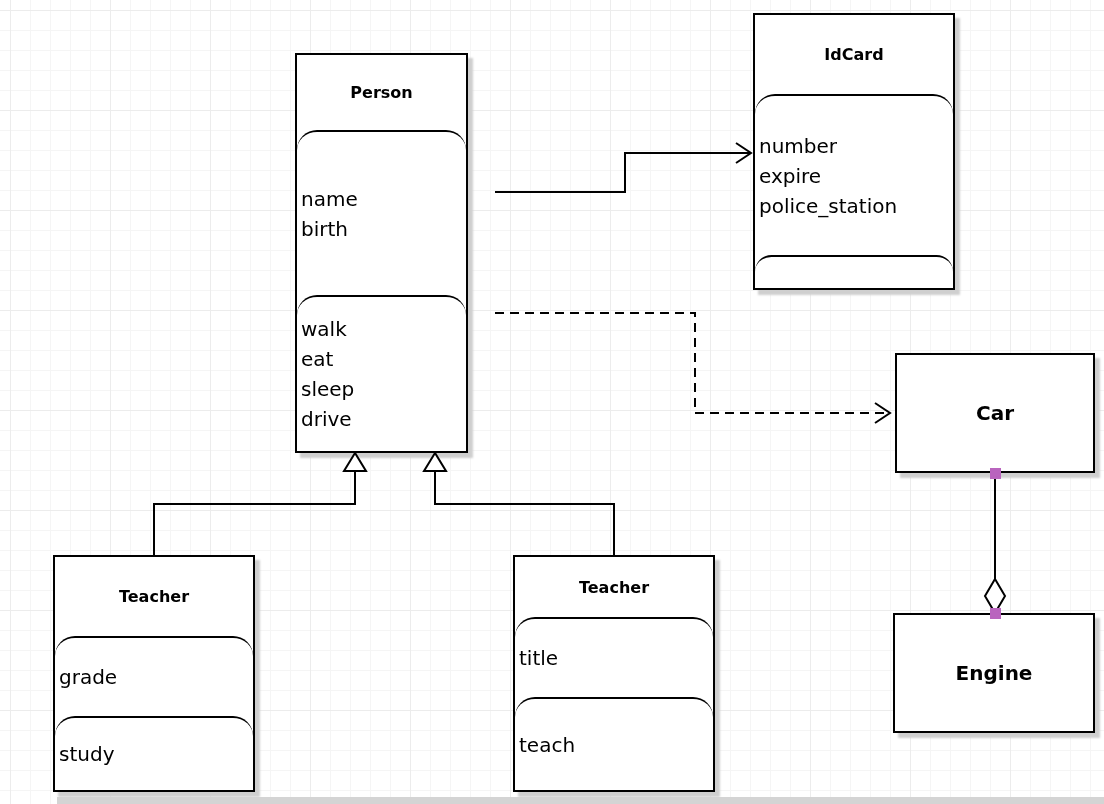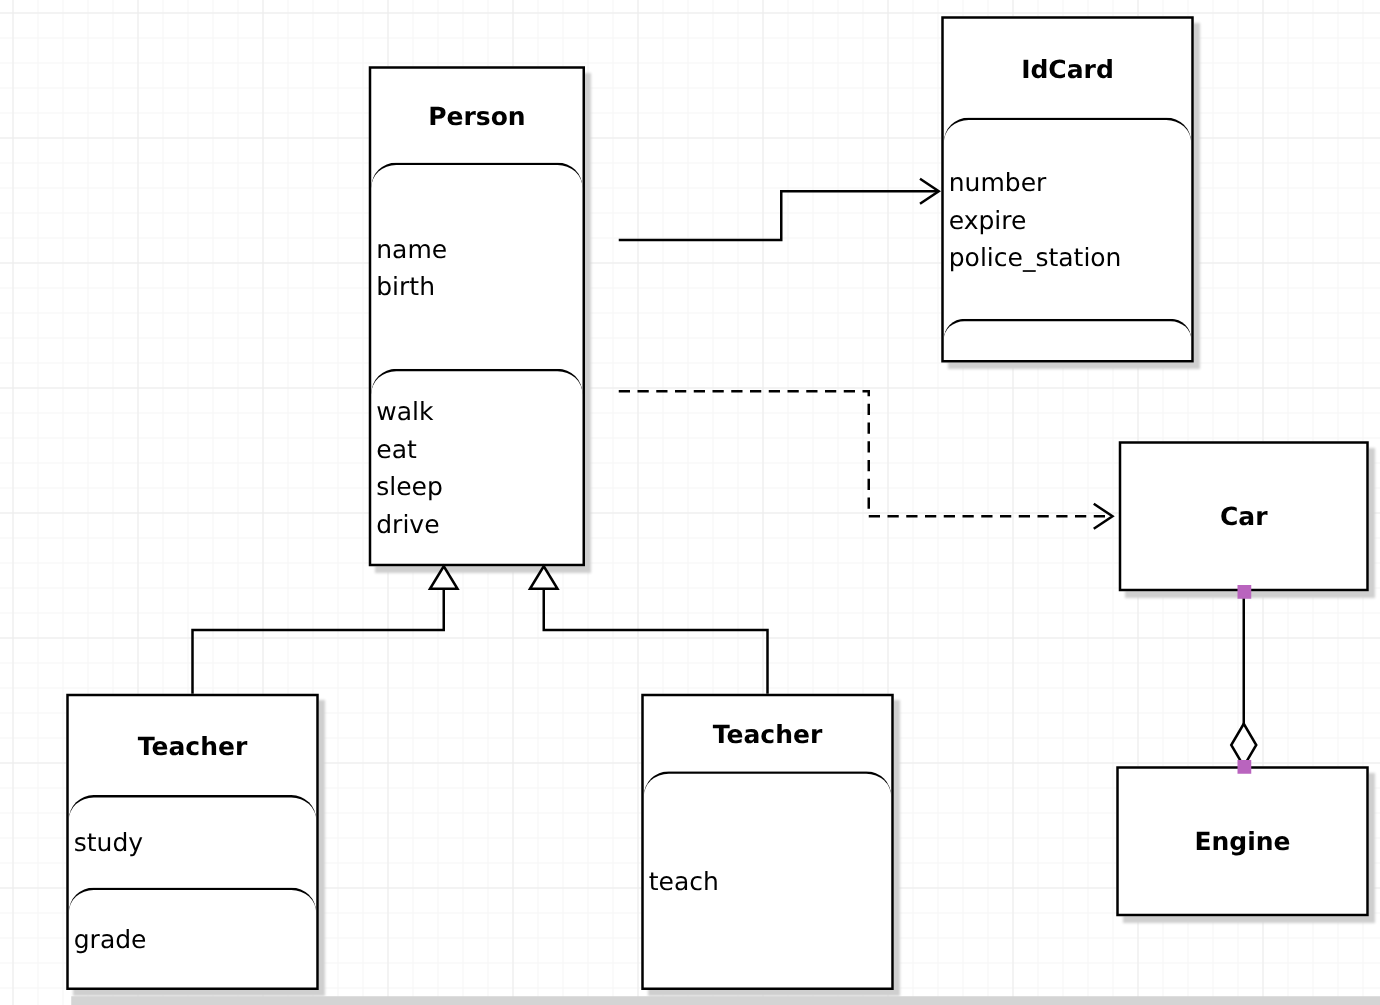--- a/index.html
+++ b/index.html
@@ -31,21 +31,21 @@
   .uml{
     position:absolute;
     box-sizing:border-box;
     border:2px solid var(--box-border);
     background:var(--box-fill);
     box-shadow:5px 5px 2px var(--shadow);
     display:flex;flex-direction:column;
   }
   .uml-title{
     display:flex;align-items:center;justify-content:center;
-    font-weight:bold;font-size:20px;flex:0 0 auto;
+    font-weight:bold;font-size:16px;flex:0 0 auto;
   }
   .uml-sec{
     border-top:2px solid var(--box-border);
     display:flex;flex-direction:column;justify-content:center;
     padding-left:4px;
     font-size:20px;line-height:30px;
     flex:0 0 auto;
     box-sizing:border-box;
     border-radius:20px;
   }
@@ -98,30 +98,33 @@
   <div class="uml" style="left:895px;top:353px;width:200px;height:120px">
     <div class="uml-single">Car</div>
   </div>
 
   <div class="uml" style="left:893px;top:613px;width:202px;height:120px">
     <div class="uml-single">Engine</div>
   </div>
 
   <div class="uml" style="left:53px;top:555px;width:202px;height:237px">
     <div class="uml-title" style="height:79px">Teacher</div>
+    <div class="uml-sec" style="height:80px">
+      <div class="member">grade</div>
+    </div>
     <div class="uml-sec grow">
       <div class="member">study</div>
-    </div>
-    <div class="uml-sec" style="height:80px">
-      <div class="member">grade</div>
     </div>
   </div>
 
   <div class="uml" style="left:513px;top:555px;width:202px;height:237px">
     <div class="uml-title" style="height:60px">Teacher</div>
+    <div class="uml-sec" style="height:80px">
+      <div class="member">title</div>
+    </div>
     <div class="uml-sec grow">
       <div class="member">teach</div>
     </div>
   </div>
 
   <svg class="wires" width="1104" height="804" viewBox="0 0 1104 804">
 
     <g>
       <path class="edge" d="M495,192 H625 V153 H750"></path>
       <polyline class="arrowhead" points="736,143 751,153 736,163"></polyline>

